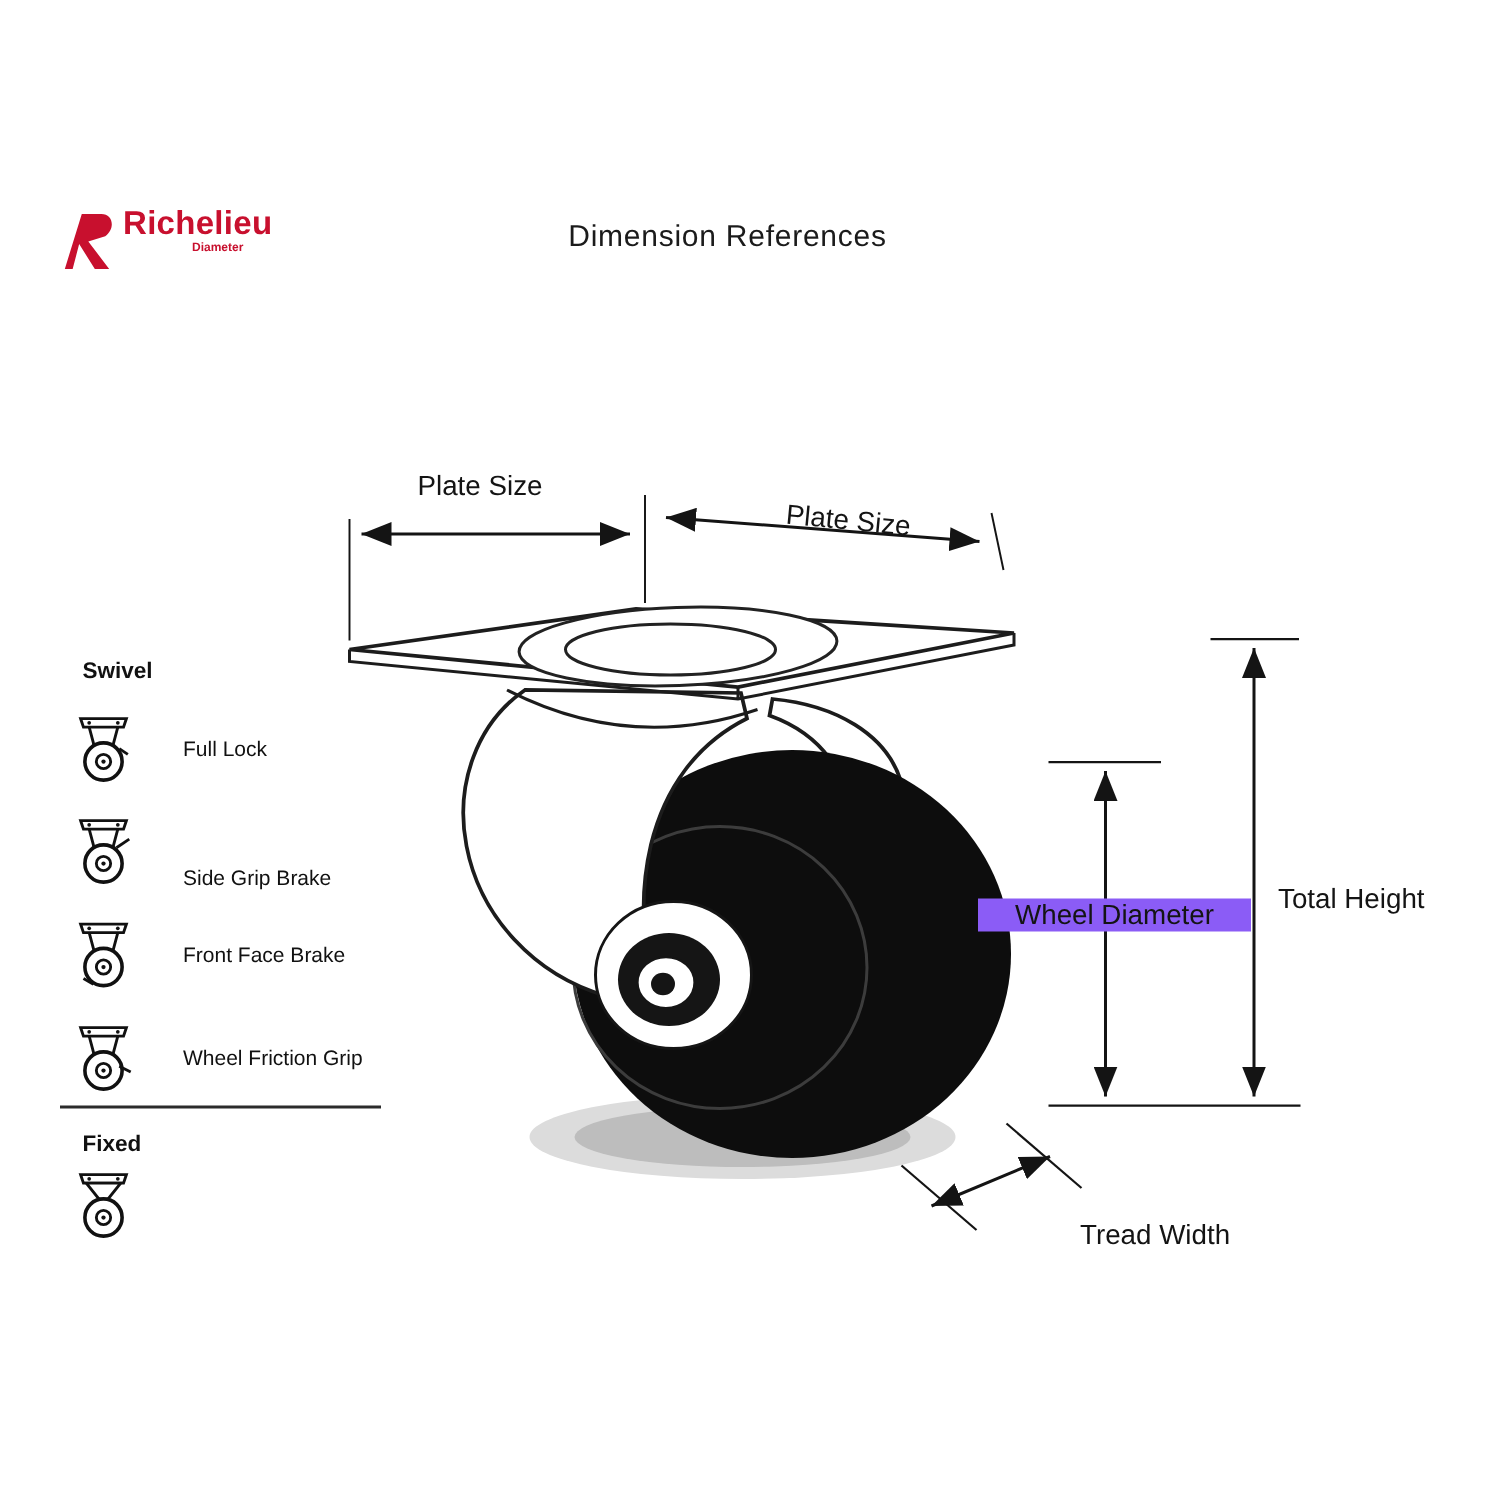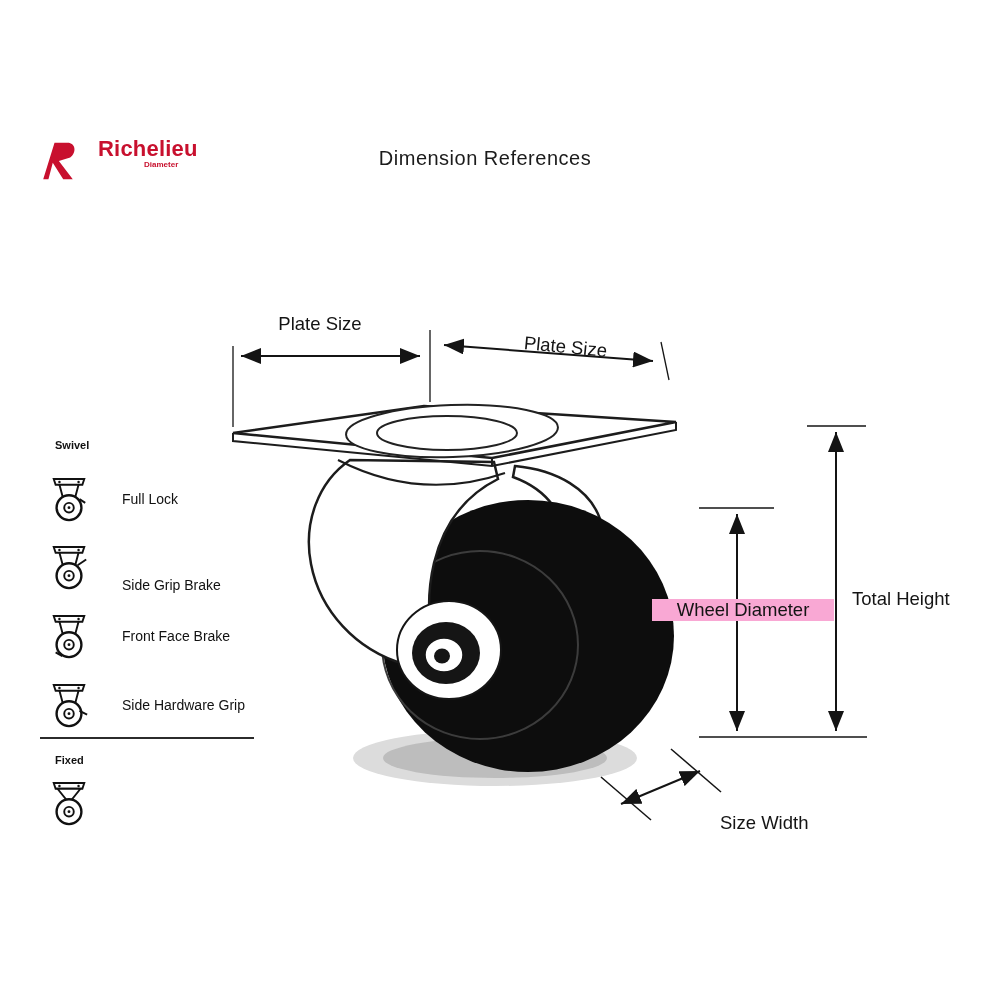--- a/index.html
+++ b/index.html
@@ -5,34 +5,34 @@
   html,body{margin:0;padding:0;background:#fff;}
   .page{position:relative;width:1000px;height:1000px;background:#ffffff;overflow:hidden;
         font-family:"Liberation Sans",sans-serif;color:#141414;}
   .abs{position:absolute;}
 
   
   .title{left:235px;top:147px;width:500px;text-align:center;font-size:20px;
          letter-spacing:.5px;color:#1b1b1b;font-weight:500;}
 
   
-  .logo{left:38px;top:138px;display:flex;align-items:flex-start;gap:20px;}
+  .logo{left:38px;top:138px;display:flex;align-items:flex-start;gap:4px;}
   .logo-texts{display:flex;flex-direction:column;line-height:1;}
   .logo-brand{color:#c8102e;font-weight:700;font-size:22px;letter-spacing:.2px;}
   .logo-tag{color:#c8102e;font-weight:700;font-size:8px;margin-left:46px;margin-top:1px;}
 
   
-  .side-header{font-weight:700;font-size:11px;color:#111;}
+  .side-header{font-weight:700;font-size:15px;color:#111;}
   .side-label{font-size:14px;color:#111;white-space:nowrap;}
   .divider{left:40px;top:737px;width:214px;border-top:2px solid #2b2b2b;height:0;}
 
   
   .dim{font-size:18.5px;color:#141414;white-space:nowrap;}
   .dim-center{text-align:center;}
-  .wd-label{background:#f9a8d4;padding:0 3px;}
+  .wd-label{background:#8b5cf6;padding:0 3px;}
 
   .drawing-svg{left:0;top:0;z-index:1;}
   .overlay{z-index:2;}
 </style>
 </head>
 <body>
 
 <div class="page">
 
   <svg class="abs drawing-svg" width="1000" height="1000" viewBox="0 0 1000 1000">
@@ -104,21 +104,21 @@
     <div class="logo-texts">
       <span class="logo-brand">Richelieu</span>
       <span class="logo-tag">Diameter</span>
     </div>
   </div>
 
   <div class="abs overlay dim dim-center" style="left:255px;top:313px;width:130px;">Plate Size</div>
   <div class="abs overlay dim dim-center" style="left:498px;top:336px;width:135px;transform:rotate(5.5deg);">Plate Size</div>
   <div class="abs overlay dim dim-center wd-label" style="left:652px;top:599px;width:176px;">Wheel Diameter</div>
   <div class="abs overlay dim" style="left:852px;top:588px;">Total Height</div>
-  <div class="abs overlay dim" style="left:720px;top:812px;">Size Width</div>
+  <div class="abs overlay dim" style="left:720px;top:812px;">Tread Width</div>
 
   <div class="abs overlay side-header" style="left:55px;top:439px;">Swivel</div>
 
   <svg class="abs overlay" style="left:48px;top:476px;" width="42" height="50" viewBox="0 0 44 52">
     <path d="M6,3 L38,3 L36,9 L8,9 Z" fill="#fff" stroke="#111" stroke-width="2"></path>
     <circle cx="12" cy="6" r="1.3" fill="#111"></circle>
       <circle cx="32" cy="6" r="1.3" fill="#111"></circle>
     <path d="M12,9 L16,24 M32,9 L28,24" stroke="#111" stroke-width="2" fill="none"></path>
     <circle cx="22" cy="33" r="13" fill="#fff" stroke="#111" stroke-width="2.5"></circle>
     <circle cx="22" cy="33" r="5" fill="#fff" stroke="#111" stroke-width="2"></circle>
@@ -154,21 +154,21 @@
   <svg class="abs overlay" style="left:48px;top:682px;" width="42" height="50" viewBox="0 0 44 52">
     <path d="M6,3 L38,3 L36,9 L8,9 Z" fill="#fff" stroke="#111" stroke-width="2"></path>
     <circle cx="12" cy="6" r="1.3" fill="#111"></circle>
       <circle cx="32" cy="6" r="1.3" fill="#111"></circle>
     <path d="M12,9 L16,24 M32,9 L28,24" stroke="#111" stroke-width="2" fill="none"></path>
     <circle cx="22" cy="33" r="13" fill="#fff" stroke="#111" stroke-width="2.5"></circle>
     <circle cx="22" cy="33" r="5" fill="#fff" stroke="#111" stroke-width="2"></circle>
     <circle cx="22" cy="33" r="1.5" fill="#111"></circle>
     <path d="M33,30 L41,34" stroke="#111" stroke-width="2"></path>
   </svg>
-  <div class="abs overlay side-label" style="left:122px;top:697px;">Side Hardware Grip</div>
+  <div class="abs overlay side-label" style="left:122px;top:697px;">Wheel Friction Grip</div>
 
   <div class="abs overlay divider"></div>
 
   <div class="abs overlay side-header" style="left:55px;top:754px;">Fixed</div>
 
   <svg class="abs overlay" style="left:48px;top:780px;" width="42" height="50" viewBox="0 0 44 52">
     <path d="M6,3 L38,3 L36,9 L8,9 Z" fill="#fff" stroke="#111" stroke-width="2"></path>
     <circle cx="12" cy="6" r="1.3" fill="#111"></circle>
       <circle cx="32" cy="6" r="1.3" fill="#111"></circle>
     <path d="M10,9 L34,9 L22,24 Z" fill="#fff" stroke="#111" stroke-width="2"></path>

